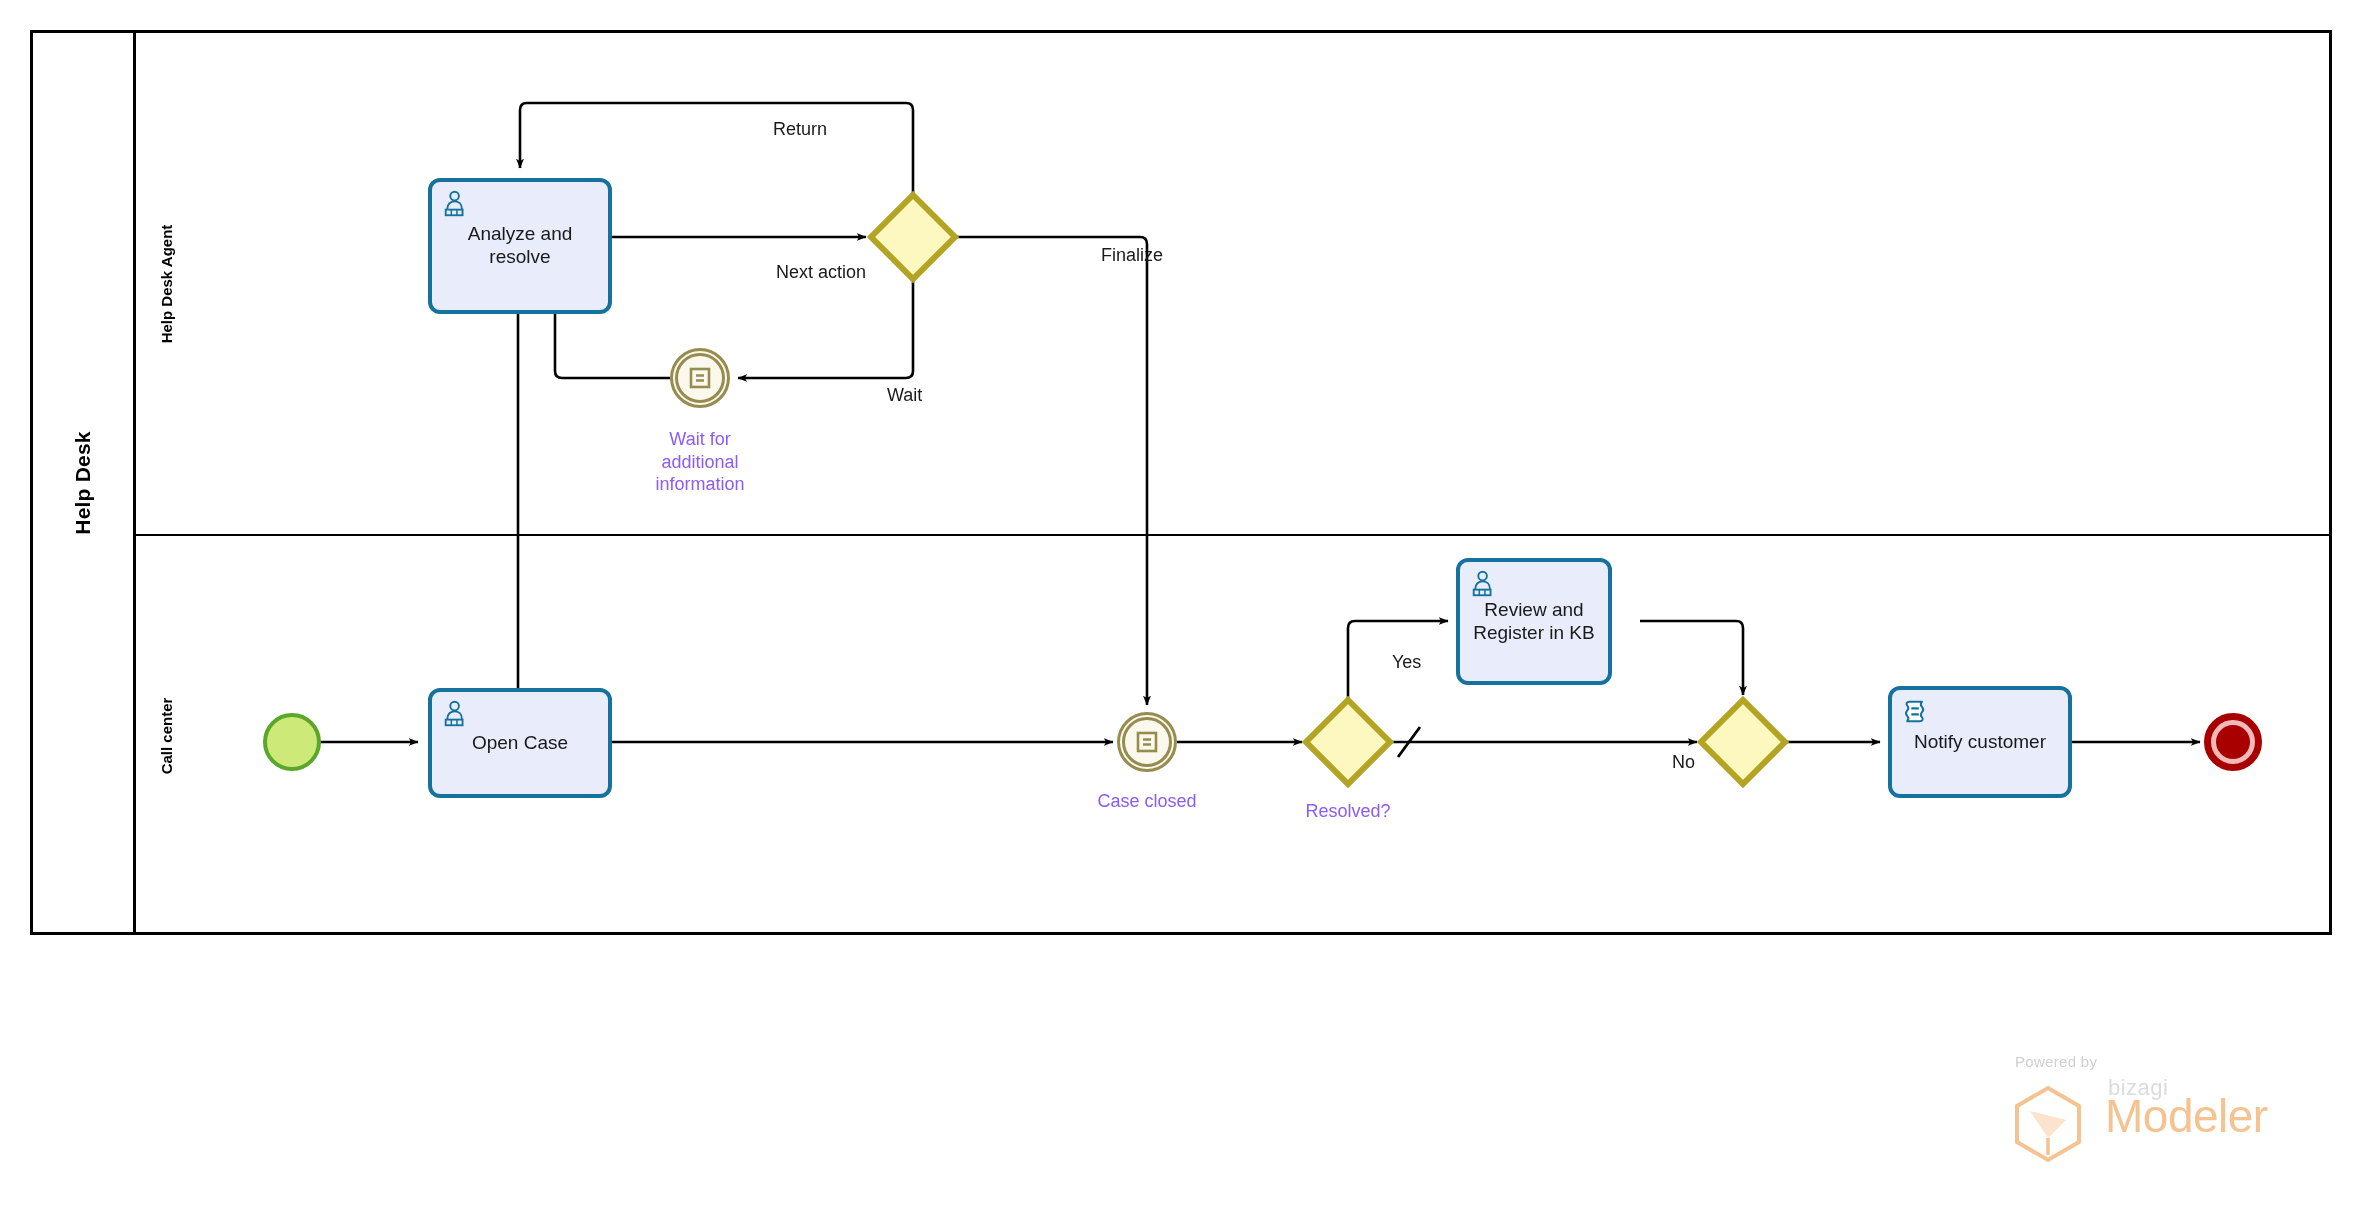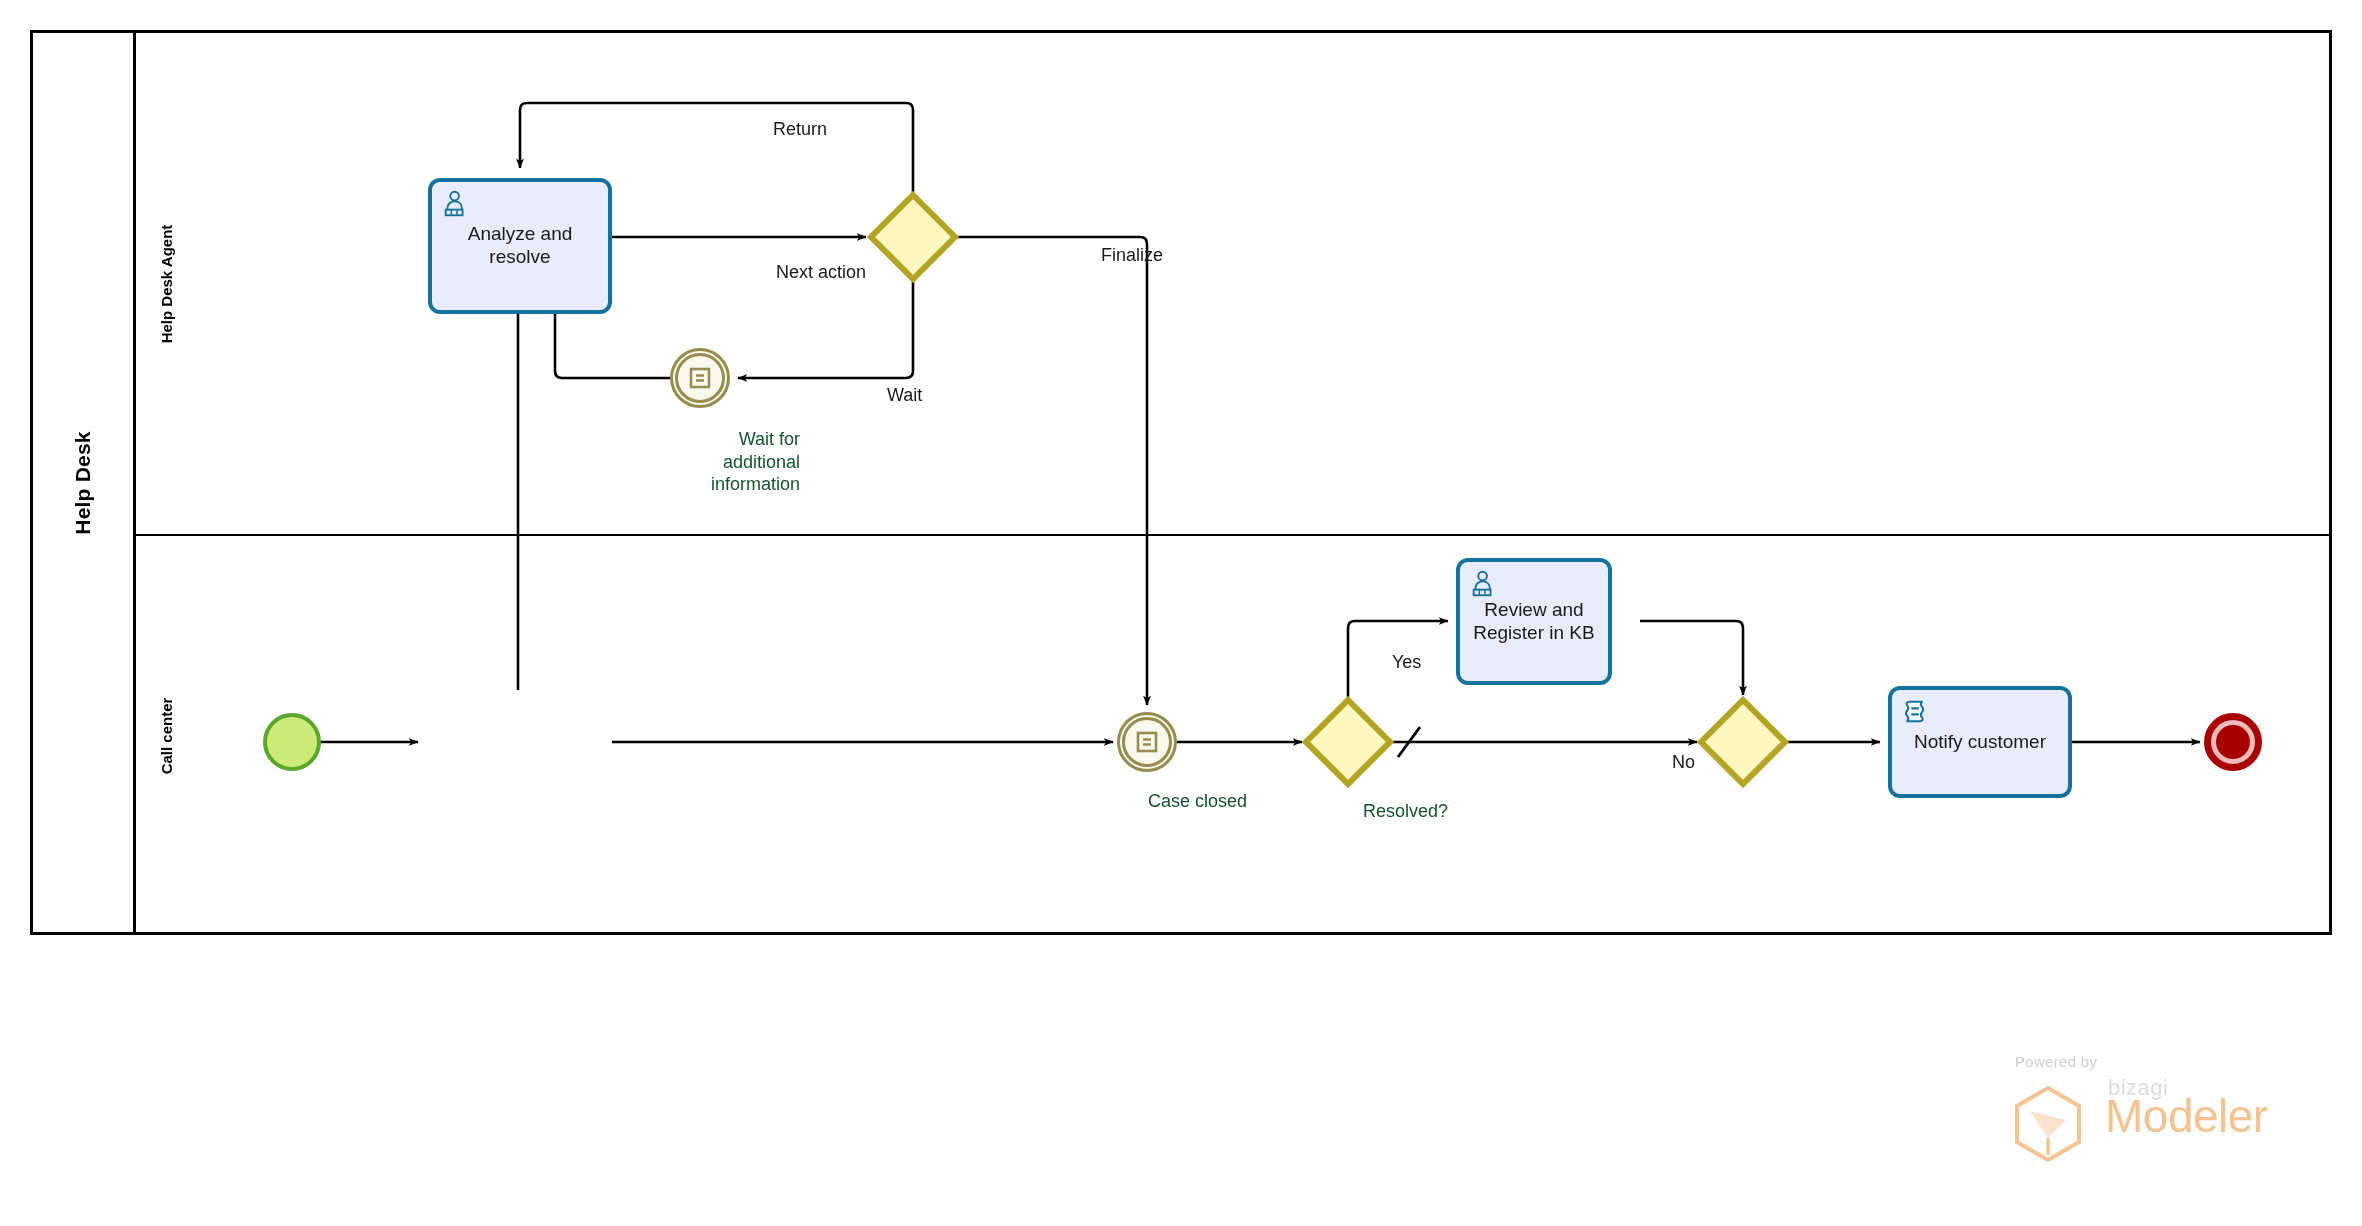--- a/index.html
+++ b/index.html
@@ -33,21 +33,21 @@
   .node{position:absolute;}
   .task{box-sizing:border-box;border:4px solid #15729c;border-radius:12px;
         background:#e8ecfb;display:flex;align-items:center;
         justify-content:center;text-align:center;}
   .task-label{font-size:19px;color:#1a1a1a;line-height:1.2;
         padding:0 8px;z-index:2;}
   .task-icon{position:absolute;left:9px;top:7px;width:30px;height:30px;}
 
   .gateway{position:absolute;}
   .event-circle{position:absolute;border-radius:50%;box-sizing:border-box;}
-  .ev-label{position:absolute;text-align:right;font-size:18px;color:#14532d;
+  .ev-label{position:absolute;text-align:center;font-size:18px;color:#8b5cf6;
             line-height:1.25;white-space:pre-line;}
 
   .flow-label{position:absolute;font-size:18px;color:#1a1a1a;
               white-space:nowrap;background:transparent;}
 
   
   .watermark{position:absolute;left:2000px;top:1005px;width:250px;height:110px;margin-top:48px;}
   .wm-powered{position:absolute;left:15px;top:0px;font-size:15px;
               color:#cfcfcf;letter-spacing:.3px;}
   .wm-bizagi{position:absolute;left:108px;top:22px;font-size:22px;
@@ -123,20 +123,29 @@
   <div class="flow-label" style="left:887px;top:385px;">Wait</div>
   <div class="flow-label" style="left:1101px;top:245px;">Finalize</div>
   <div class="flow-label" style="left:1348px;top:652px;padding-left:44px;">Yes</div>
   <div class="flow-label" style="left:1672px;top:752px;">No</div>
 
   <div class="node" style="left:263px;top:713px;width:58px;height:58px;">
     <div class="event-circle" style="left:0;top:0;width:58px;height:58px;
          border:4px solid #5aa72b;background:#cdea78;"></div>
   </div>
 
+  <div class="node task" style="left:428px;top:688px;width:184px;height:110px;">
+    <svg class="task-icon" viewBox="0 0 32 32">
+      <circle cx="14.5" cy="7.5" r="4.6" fill="none" stroke="#15729c" stroke-width="2"></circle>
+      <path d="M6.5,22 C6.5,15.6 10.5,13.2 14.5,13.2 C18.5,13.2 22.5,15.6 22.5,22" fill="none" stroke="#15729c" stroke-width="2"></path>
+      <rect x="5" y="22" width="18" height="6" fill="none" stroke="#15729c" stroke-width="2"></rect>
+      <path d="M11,22 L11,28 M17,22 L17,28" stroke="#15729c" stroke-width="1.6"></path>
+    </svg>
+    <div class="task-label">Open Case</div>
+  </div>
 
   <div class="node task" style="left:428px;top:178px;width:184px;height:136px;">
     <svg class="task-icon" viewBox="0 0 32 32">
       <circle cx="14.5" cy="7.5" r="4.6" fill="none" stroke="#15729c" stroke-width="2"></circle>
       <path d="M6.5,22 C6.5,15.6 10.5,13.2 14.5,13.2 C18.5,13.2 22.5,15.6 22.5,22" fill="none" stroke="#15729c" stroke-width="2"></path>
       <rect x="5" y="22" width="18" height="6" fill="none" stroke="#15729c" stroke-width="2"></rect>
       <path d="M11,22 L11,28 M17,22 L17,28" stroke="#15729c" stroke-width="1.6"></path>
     </svg>
     <div class="task-label">
       <span>Analyze and</span><br>

